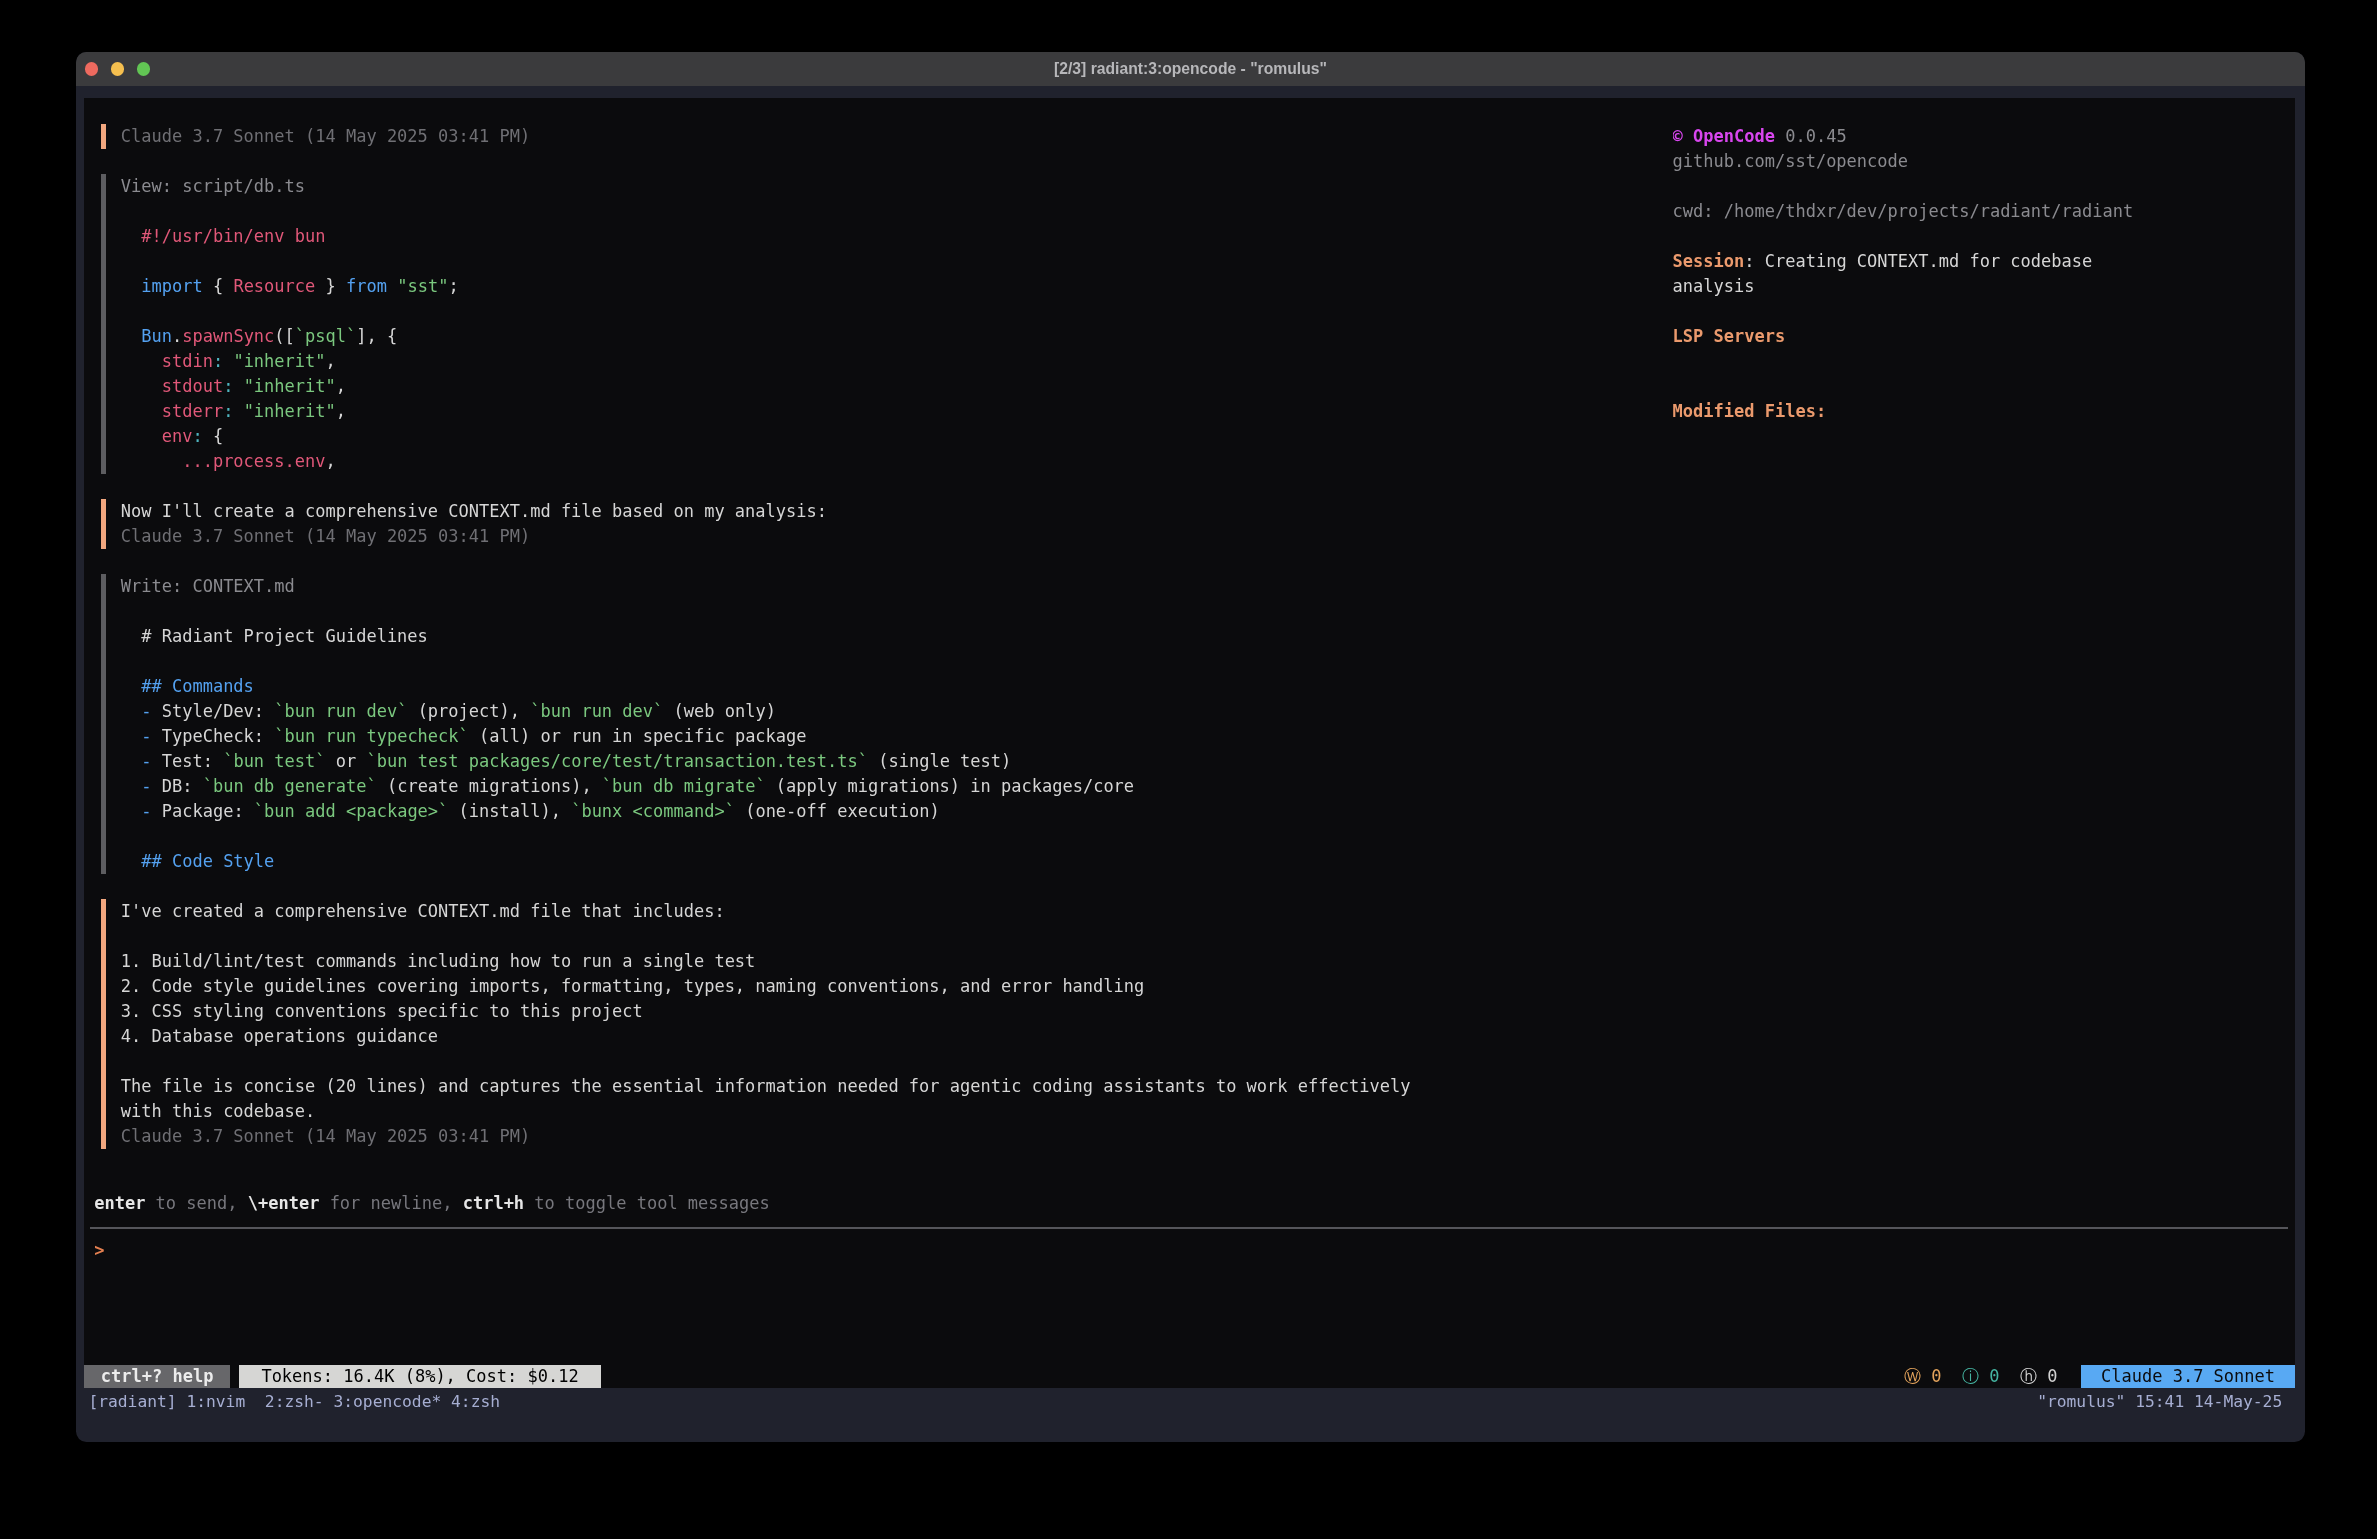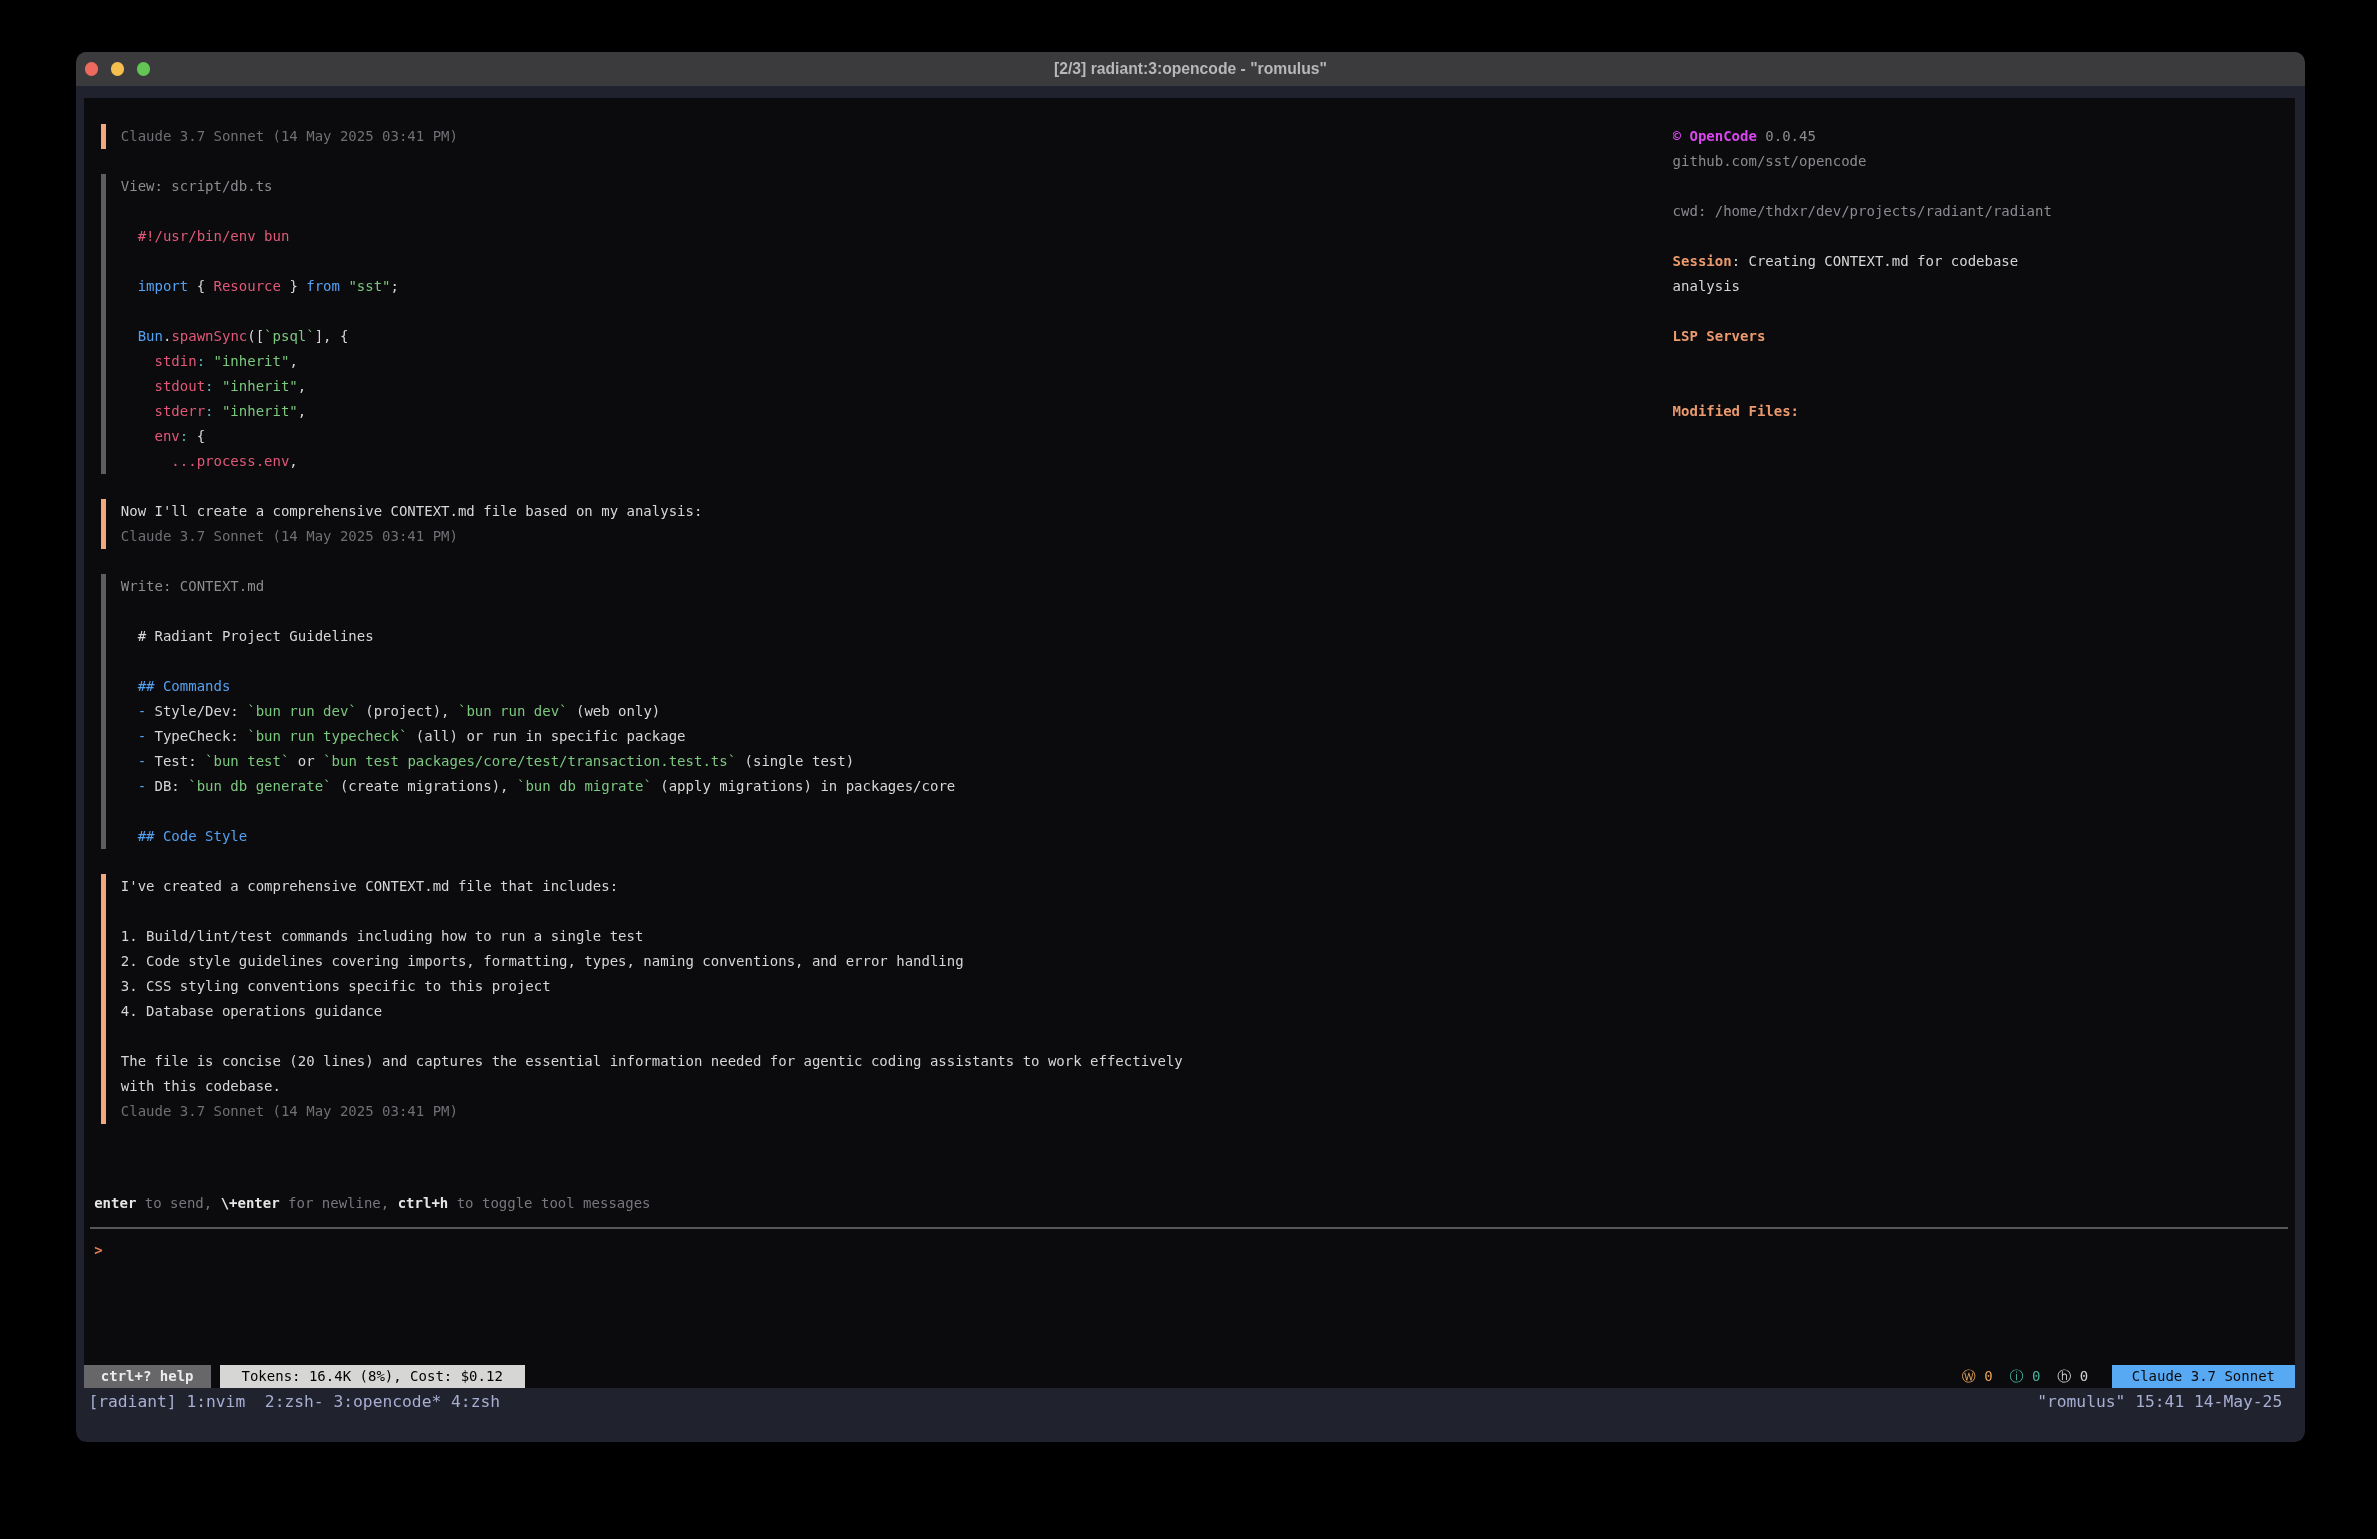--- a/index.html
+++ b/index.html
@@ -8,21 +8,21 @@
   .window{position:absolute;left:76px;top:52px;width:2229px;height:1390px;background:#20222d;border-radius:10.4px;overflow:hidden;box-shadow:0 19.6px 59px rgba(0,0,0,.9);}
   .titlebar{height:34px;background:#3b3b3d;display:flex;align-items:center;justify-content:center;position:relative;}
   .lights{position:absolute;left:8.5px;top:0;height:100%;display:flex;align-items:center;gap:12.4px;}
   .light{width:13.7px;height:13.7px;border-radius:50%;}
   .light.red{background:#ee6a5f;}
   .light.yellow{background:#f5bf4f;}
   .light.green{background:#62c554;}
   .title{color:#b7b7ba;font-family:"Liberation Sans",sans-serif;font-size:15.7px;font-weight:bold;}
 
   .terminal{position:absolute;top:34px;left:0;right:0;bottom:0;padding:12.4px 10.4px 0 7.8px;display:flex;flex-direction:column;}
-  .tui{background:#0b0b0d;height:1290px;display:flex;flex-direction:column;font-size:14px;color:#d6d6d6;}
+  .tui{background:#0b0b0d;height:1290px;display:flex;flex-direction:column;font-size:17px;color:#d6d6d6;}
   .chat-row{flex:1;display:flex;padding-top:26px;overflow:hidden;}
   .chat-col{flex:1;padding-left:17.6px;overflow:hidden;}
   .sidebar{width:609px;flex:none;padding-right:13px;overflow:hidden;}
 
   .block{border-left:5.2px solid #888;padding-left:14.4px;margin-bottom:25px;}
   .block.orange{border-color:#f2a77f;}
   .block.gray{border-color:#5d5d60;}
   .line{height:25px;line-height:25px;white-space:pre;}
 
   .seg.w{color:#d6d6d6;}
@@ -98,20 +98,21 @@
             <div class="block gray">
               <div class="line"><span class="seg g">Write: CONTEXT.md</span></div>
               <div class="line">&nbsp;</div>
               <div class="line"><span class="seg w">  # Radiant Project Guidelines</span></div>
               <div class="line">&nbsp;</div>
               <div class="line"><span class="seg blue">  ## Commands</span></div>
               <div class="line"><span class="seg blue">  - </span><span class="seg w">Style/Dev: </span><span class="seg green">`bun run dev`</span><span class="seg w"> (project), </span><span class="seg green">`bun run dev`</span><span class="seg w"> (web only)</span></div>
               <div class="line"><span class="seg blue">  - </span><span class="seg w">TypeCheck: </span><span class="seg green">`bun run typecheck`</span><span class="seg w"> (all) or run in specific package</span></div>
               <div class="line"><span class="seg blue">  - </span><span class="seg w">Test: </span><span class="seg green">`bun test`</span><span class="seg w"> or </span><span class="seg green">`bun test packages/core/test/transaction.test.ts`</span><span class="seg w"> (single test)</span></div>
               <div class="line"><span class="seg blue">  - </span><span class="seg w">DB: </span><span class="seg green">`bun db generate`</span><span class="seg w"> (create migrations), </span><span class="seg green">`bun db migrate`</span><span class="seg w"> (apply migrations) in packages/core</span></div>
+              <div class="line"><span class="seg blue">  - </span><span class="seg w">Package: </span><span class="seg green">`bun add &lt;package&gt;`</span><span class="seg w"> (install), </span><span class="seg green">`bunx &lt;command&gt;`</span><span class="seg w"> (one-off execution)</span></div>
               <div class="line">&nbsp;</div>
               <div class="line"><span class="seg blue">  ## Code Style</span></div>
             </div>
             <div class="block orange">
               <div class="line"><span class="seg w">I've created a comprehensive CONTEXT.md file that includes:</span></div>
               <div class="line">&nbsp;</div>
               <div class="line"><span class="seg w">1. Build/lint/test commands including how to run a single test</span></div>
               <div class="line"><span class="seg w">2. Code style guidelines covering imports, formatting, types, naming conventions, and error handling</span></div>
               <div class="line"><span class="seg w">3. CSS styling conventions specific to this project</span></div>
               <div class="line"><span class="seg w">4. Database operations guidance</span></div>

